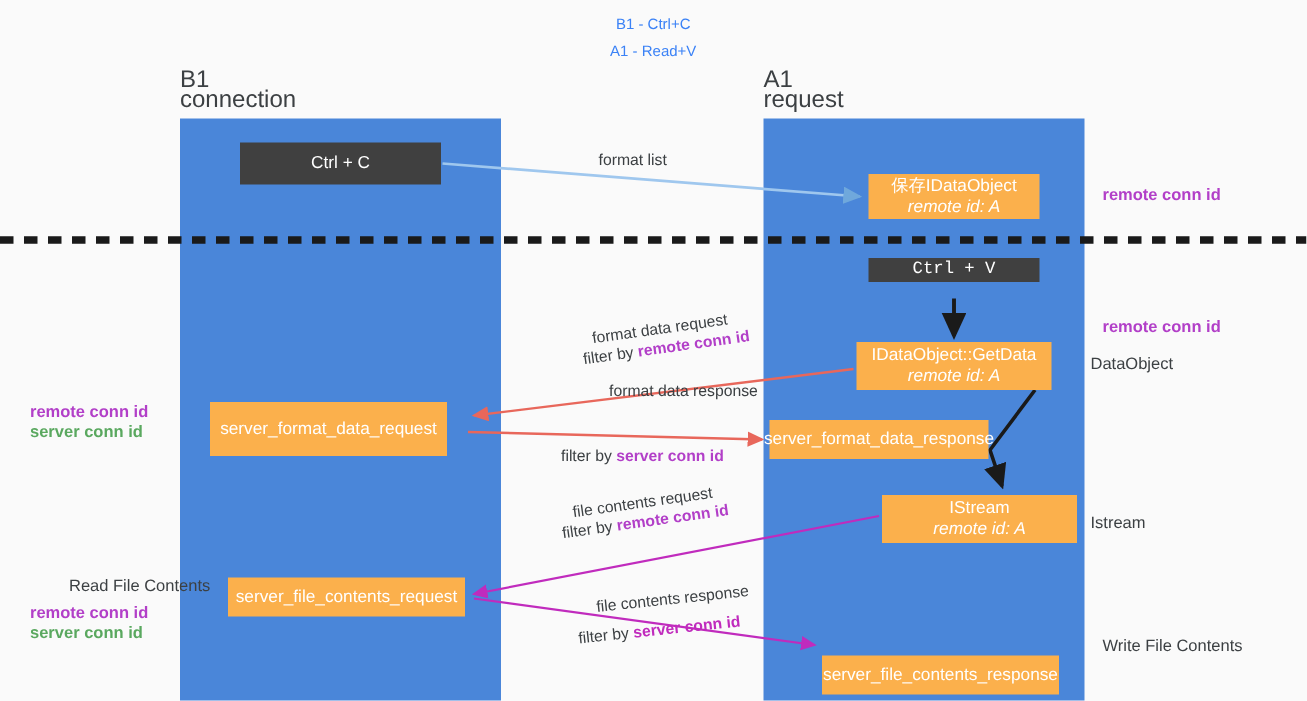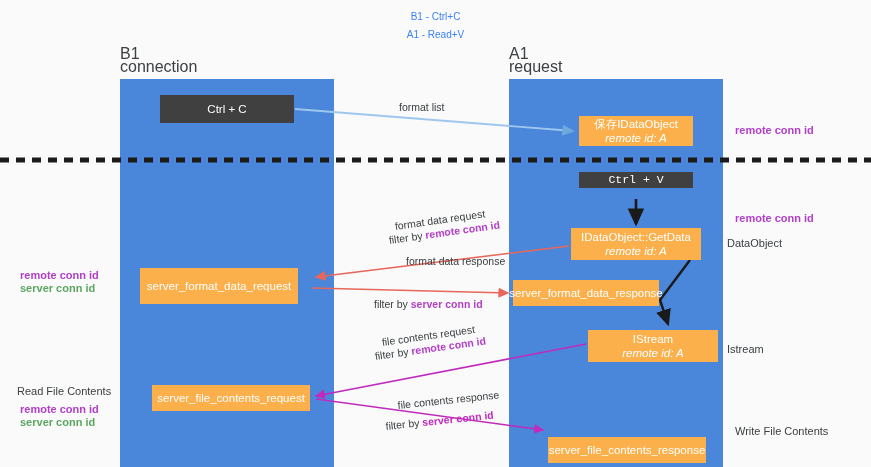--- a/index.html
+++ b/index.html
@@ -60,21 +60,21 @@
   .note.green-t{color:#5aa85f;font-weight:bold;}
   .note.plain{color:#3c4043;}
 
   #note-remote-1{left:735px;top:123px;}
   #note-remote-2{left:735px;top:211px;}
   #note-dataobject{left:727px;top:236px;}
   #note-istream{left:727px;top:342px;}
   #note-write{left:735px;top:424px;}
   #note-left-1a{left:20px;top:268px;}
   #note-left-1b{left:20px;top:281px;}
-  #note-read{left:17px;top:384px;text-align:right;}
+  #note-read{left:46px;top:384px;text-align:right;}
   #note-left-2a{left:20px;top:402px;}
   #note-left-2b{left:20px;top:415px;}
 
   
   .alabel{position:absolute;font-size:10.5px;line-height:13px;color:#3c4043;white-space:nowrap;}
   .alabel .hl-purple{color:#b23fc8;font-weight:bold;}
   .alabel .hl-magenta{color:#c02bbd;font-weight:bold;}
 
   #lab-formatlist{left:399px;top:101px;}
   #lab-fdreq-1{left:394px;top:220px;transform:rotate(-8deg);transform-origin:left top;}

